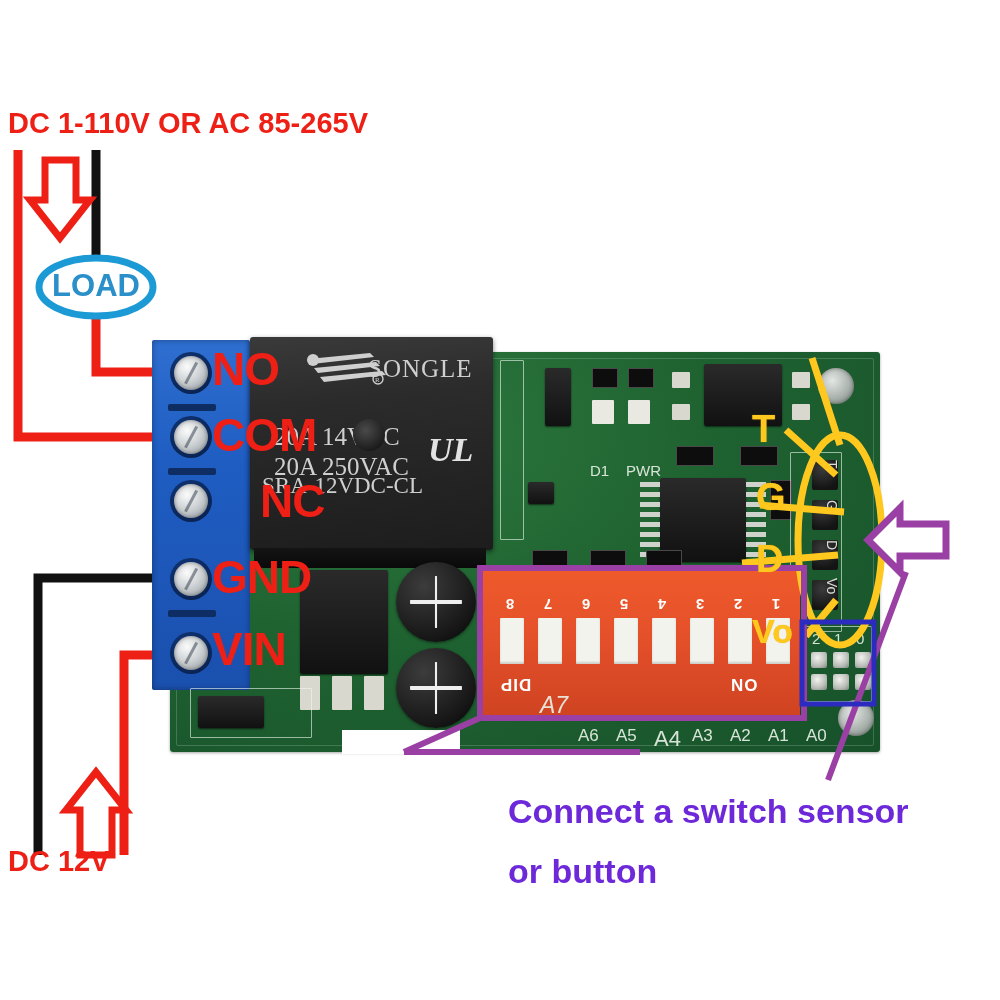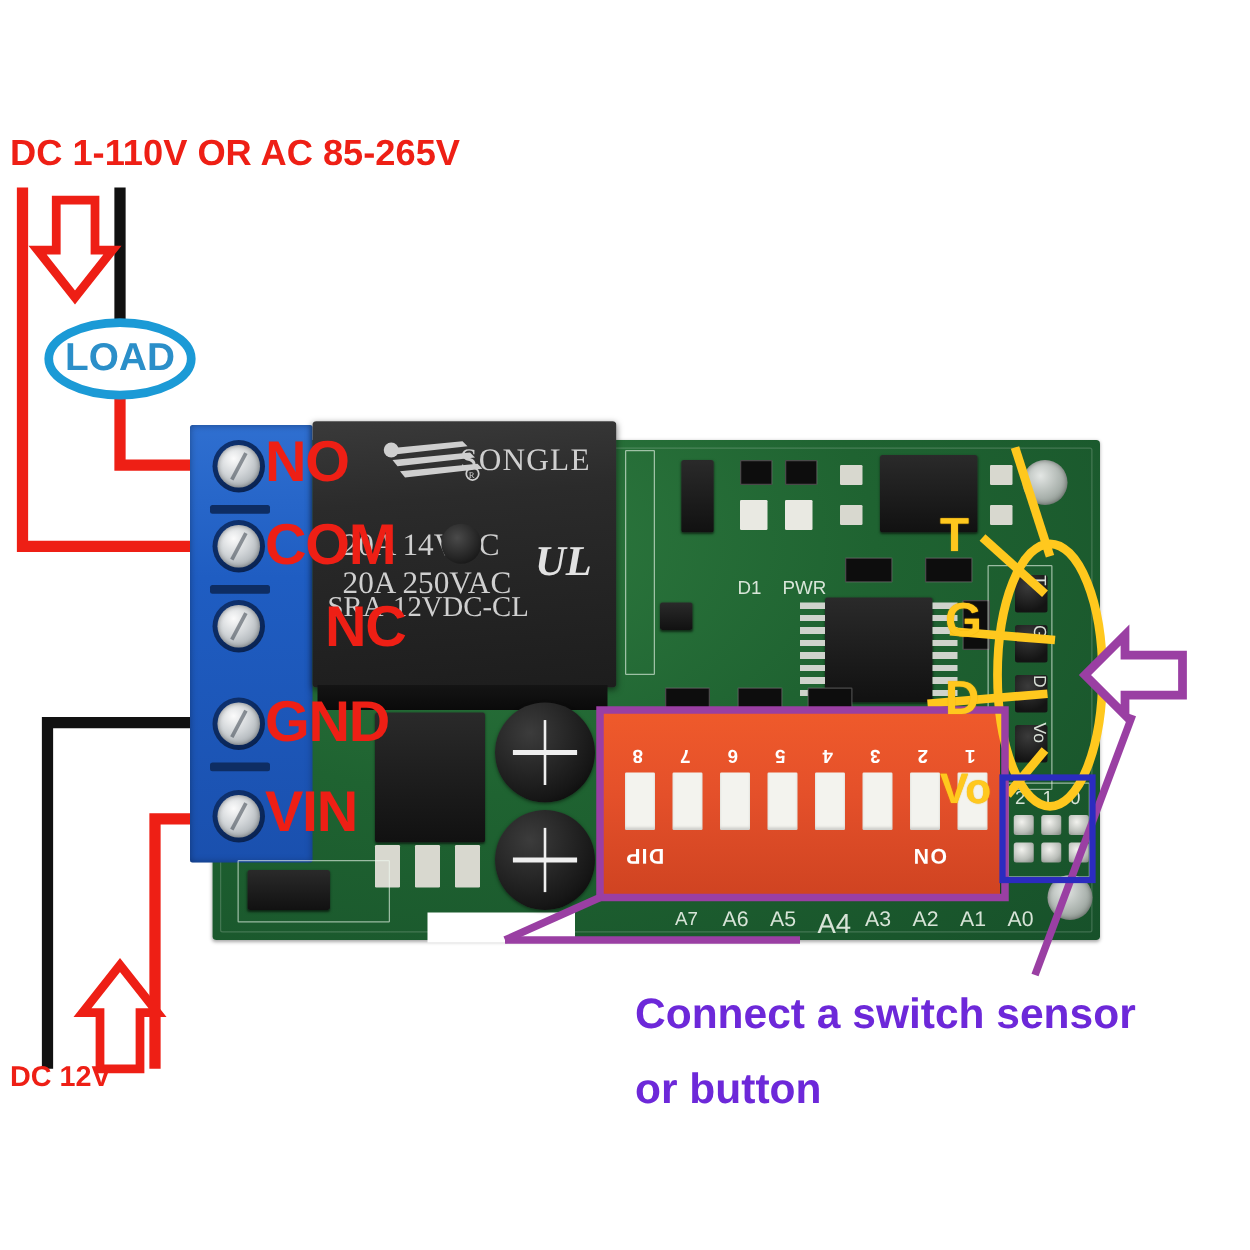--- a/index.html
+++ b/index.html
@@ -234,21 +234,21 @@
     <path d="M45,160 L76,160 L76,200 L90,200 L60,238 L30,200 L45,200 Z" fill="#ffffff" stroke="#ee1f15" stroke-width="7" stroke-linejoin="miter"></path>
 
     <path d="M80,855 L80,810 L66,810 L96,772 L126,810 L112,810 L112,855 Z" fill="#ffffff" stroke="#ee1f15" stroke-width="7" stroke-linejoin="miter"></path>
 
     <ellipse cx="96" cy="287" rx="57" ry="29" fill="#ffffff" stroke="#1b9ad6" stroke-width="7"></ellipse>
   </svg>
 
   <div class="abs" style="left:39px; top:268px; width:114px; text-align:center; color:#2b8fc9;
               font-size:31px; font-weight:bold; font-family:'Liberation Sans',sans-serif;">LOAD</div>
 
-  <div class="terminal-label" style="left:8px; top:838px; font-size:23px; letter-spacing:0px;">DC 12V</div>
+  <div class="terminal-label" style="left:8px; top:838px; font-size:29px; letter-spacing:0px;">DC 12V</div>
 
   <div class="pcb" style="left:170px; top:352px; width:710px; height:400px;"></div>
   <div class="pcb-inner-edge" style="left:176px; top:358px; width:696px; height:386px;"></div>
 
   <div class="abs" style="left:342px; top:730px; width:118px; height:24px; background:#ffffff;"></div>
   <div class="abs" style="left:170px; top:352px; width:10px; height:20px; background:#ffffff;"></div>
 
   <div class="term-block" style="left:152px; top:340px; width:98px; height:350px;"></div>
 
   <div class="term-hole" style="left:170px; top:352px;"></div>
@@ -368,21 +368,21 @@
     <div class="dip-slider" style="left:132px; top:48px; width:24px; height:46px;"></div>
     <div class="dip-slider" style="left:170px; top:48px; width:24px; height:46px;"></div>
     <div class="dip-slider" style="left:208px; top:48px; width:24px; height:46px;"></div>
     <div class="dip-slider" style="left:246px; top:48px; width:24px; height:46px;"></div>
     <div class="dip-slider" style="left:284px; top:48px; width:24px; height:46px;"></div>
 
     <div class="dip-word" style="left:18px; top:104px;">DIP</div>
     <div class="dip-word" style="left:248px; top:104px;">ON</div>
   </div>
 
-  <div class="silk" style="left:540px; top:727px; font-size:15px;">A7</div>
+  <div class="silk" style="left:540px; top:692px; font-size:23px;font-style:italic;">A7</div>
   <div class="silk" style="left:578px; top:726px; font-size:17px;">A6</div>
   <div class="silk" style="left:616px; top:726px; font-size:17px;">A5</div>
   <div class="silk" style="left:654px; top:726px; font-size:22px;">A4</div>
   <div class="silk" style="left:692px; top:726px; font-size:17px;">A3</div>
   <div class="silk" style="left:730px; top:726px; font-size:17px;">A2</div>
   <div class="silk" style="left:768px; top:726px; font-size:17px;">A1</div>
   <div class="silk" style="left:806px; top:726px; font-size:17px;">A0</div>
 
   <div class="silk-box" style="left:806px; top:626px; width:64px; height:74px;"></div>
   <div class="silk" style="left:812px; top:630px; font-size:15px;">2</div>

